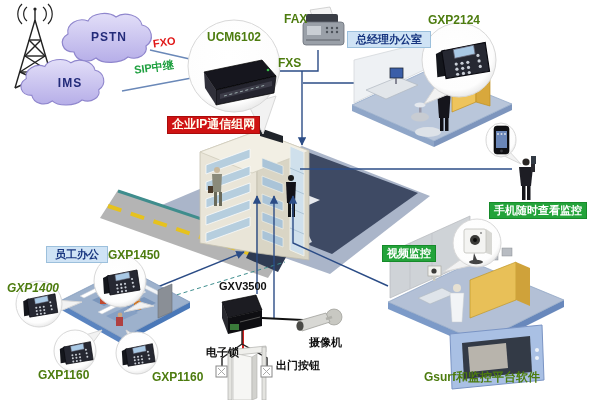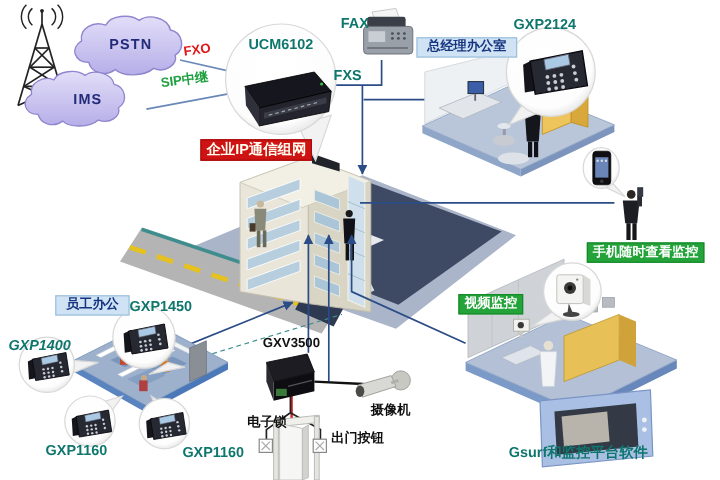--- a/index.html
+++ b/index.html
@@ -1,20 +1,20 @@
 <!DOCTYPE html>
 <html><head>
 <meta charset="utf-8">
 <style>
   html,body{margin:0;padding:0;background:#fff;}
   #stage{position:relative;width:600px;height:400px;background:#ffffff;overflow:hidden;
          font-family:"Liberation Sans",sans-serif;}
   #scene{position:absolute;left:0;top:0;}
   .lbl{position:absolute;white-space:nowrap;line-height:1.15;}
-  .lbl-black{font-weight:bold;color:#0f766e;font-size:12px;}
+  .lbl-black{font-weight:bold;color:#4d7c0f;font-size:12px;}
   .lbl-black-sm{font-weight:bold;color:#101010;font-size:11px;}
   .lbl-blue{font-weight:bold;color:#17357f;font-size:11px;background:#cfe3f5;
             border:1px solid #9cc0dc;padding:1px 8px;}
   .lbl-green{font-weight:bold;color:#ffffff;font-size:11px;background:#23a33a;
              border:1px solid #168a2a;padding:1px 4px;}
   .lbl-red{font-weight:bold;color:#fffef0;font-size:12px;background:#cf1212;
            border:1px solid #a80c0c;padding:1px 4px;}
   .lbl-net{font-weight:bold;color:#232b7a;font-size:12px;letter-spacing:1px;}
   .lbl-fxo{font-weight:bold;color:#e01818;font-size:11px;transform:rotate(-8deg);}
   .lbl-sip{font-weight:bold;color:#1fa040;font-size:11px;transform:rotate(-8deg);}
@@ -368,21 +368,21 @@
   <g>
     <polygon points="130,340 142,340 126,330" fill="#f2f2f2" stroke="#d8d8d8" stroke-width="1"></polygon>
     <circle cx="137" cy="353" r="21" fill="url(#ballo)" stroke="#d8d8d8" stroke-width="1"></circle>
     <g transform="translate(120,341)">
           <use href="#deskphone" width="36" height="27"></use>
         </g>
   </g>
 </svg>
 
 <div class="lbl lbl-net" style="left:87px;top:31px;width:44px;text-align:center;">PSTN</div>
-<div class="lbl lbl-net" style="left:50px;top:77px;width:40px;margin-left:11px;">IMS</div>
+<div class="lbl lbl-net" style="left:50px;top:77px;width:40px;text-align:center;">IMS</div>
 <div class="lbl lbl-fxo" style="left:153px;top:36px;">FXO</div>
 <div class="lbl lbl-sip" style="left:134px;top:61px;">SIP中继</div>
 <div class="lbl lbl-black" style="left:204px;top:31px;width:60px;text-align:center;">UCM6102</div>
 <div class="lbl lbl-black" style="left:284px;top:13px;">FAX</div>
 <div class="lbl lbl-black" style="left:278px;top:57px;">FXS</div>
 <div class="lbl lbl-blue" style="left:347px;top:31px;">总经理办公室</div>
 <div class="lbl lbl-black" style="left:428px;top:14px;">GXP2124</div>
 <div class="lbl lbl-red" style="left:167px;top:116px;">企业IP通信组网</div>
 <div class="lbl lbl-green" style="left:489px;top:202px;">手机随时查看监控</div>
 <div class="lbl lbl-blue" style="left:46px;top:246px;">员工办公</div>

